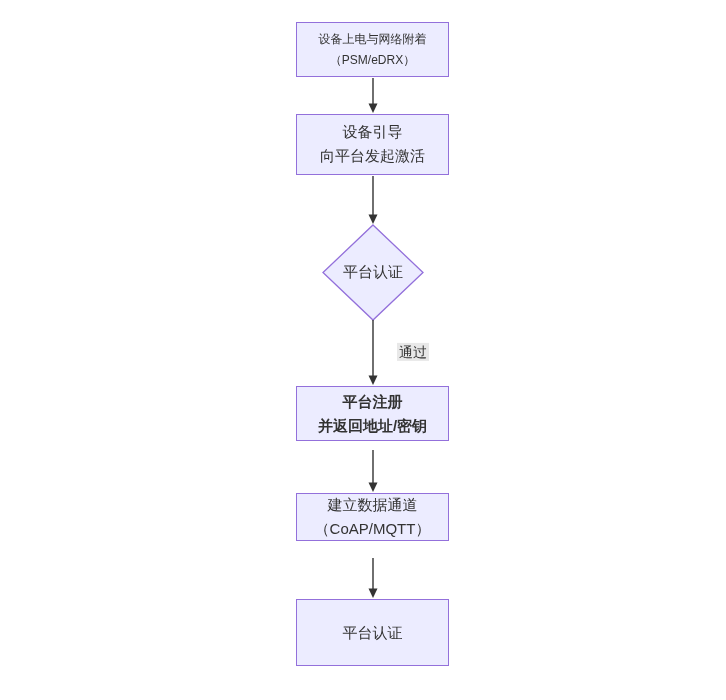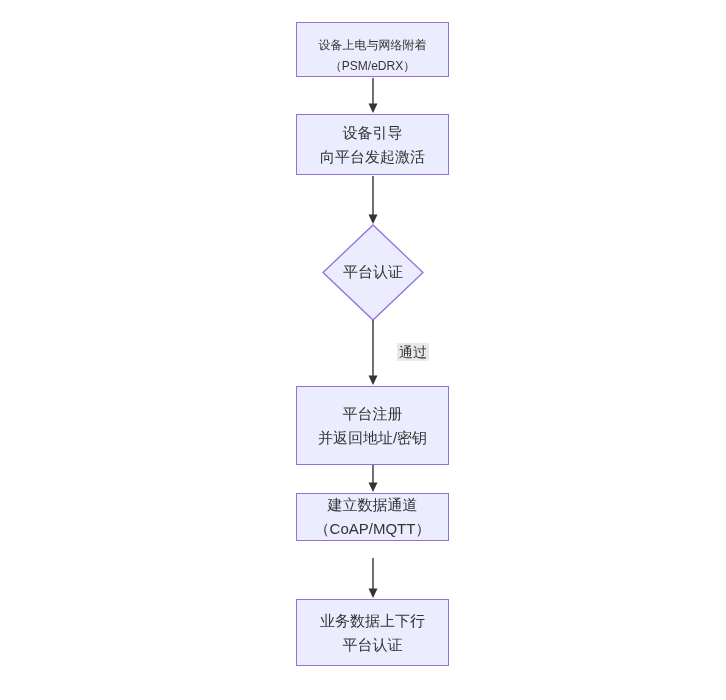--- a/index.html
+++ b/index.html
@@ -49,21 +49,21 @@
     border:1.4px solid var(--node-border);
     color:var(--text-color);
     display:flex;
     flex-direction:column;
     align-items:center;
     justify-content:center;
     text-align:center;
     font-size:15px;
     line-height:1.58;
   }
-  .node.small-text{ font-size:12px; line-height:1.7;justify-content:flex-end; }
+  .node.small-text{ font-size:12px; line-height:1.7; }
   .decision-label{
     position:absolute;
     left:373px; top:272px;
     transform:translate(-50%,-50%);
     color:var(--text-color);
     font-size:15px;
     white-space:nowrap;
   }
   .edge-label{
     position:absolute;
@@ -111,37 +111,36 @@
       <line x1="373" y1="558" x2="373" y2="589"></line>
       <polygon class="arrowhead" points="368.5,588.5 377.5,588.5 373,598"></polygon>
     </g>
   </svg>
 
   <div class="node small-text" style="top:22px;height:55px;">
     <span>设备上电与网络附着</span>
     <span>（PSM/eDRX）</span>
   </div>
 
-  <div class="node" style="top:114px;height:61px;">
+  <div class="node" style="top:114px;height:61px;font-family:Liberation Serif, serif;">
     <span>设备引导</span>
     <span>向平台发起激活</span>
   </div>
 
   <div class="decision-label">平台认证</div>
 
   <div class="edge-label">通过</div>
 
-  <div class="node" style="top:386px;height:79px;">
+  <div class="node" style="top:386px;height:55px;font-weight:bold;">
     <span>平台注册</span>
     <span>并返回地址/密钥</span>
   </div>
 
   <div class="node" style="top:493px;height:48px;">
     <span>建立数据通道</span>
     <span>（CoAP/MQTT）</span>
   </div>
 
   <div class="node" style="top:599px;height:67px;">
-    <span>业务数据上下行</span>
     <span>平台认证</span>
   </div>
 
 </div>
 
 </body></html>

